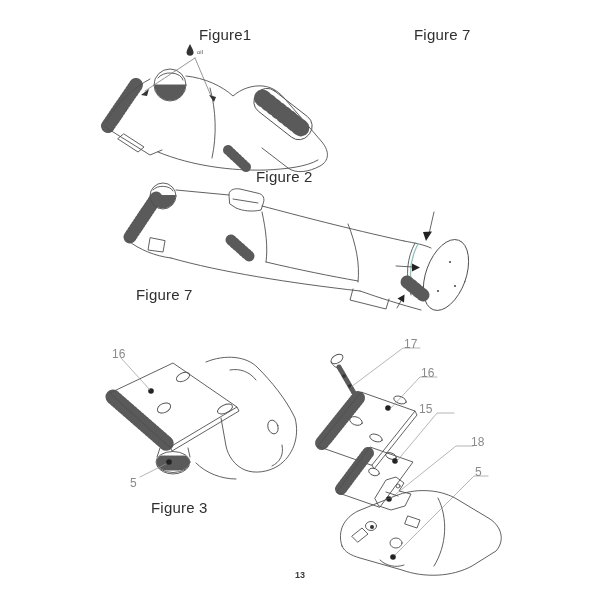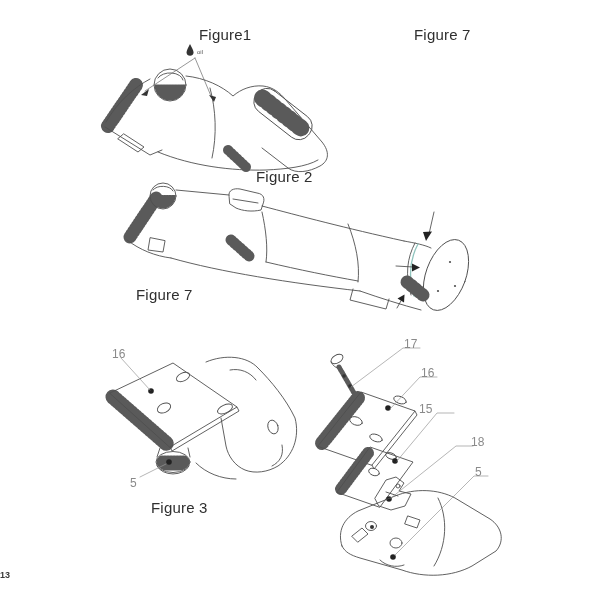--- a/index.html
+++ b/index.html
@@ -7,21 +7,21 @@
     position:relative;width:600px;height:600px;background:#ffffff;
     font-family:"Liberation Sans", sans-serif;overflow:hidden;
   }
   .fig-label{
     position:absolute;font-size:15px;color:#2f2f2f;letter-spacing:.2px;white-space:nowrap;
   }
   .part-label{
     position:absolute;font-size:12px;color:#8a8a8a;white-space:nowrap;
   }
   .page-number{
-    position:absolute;left:0;right:0;top:570px;text-align:left;
+    position:absolute;left:0;right:0;top:570px;text-align:center;
     font-size:9px;color:#3a3a3a;font-weight:bold;
   }
   svg{position:absolute;left:0;top:0;}
 </style>
 </head>
 <body>
 
 <div class="page">
 
   <svg width="600" height="600" viewBox="0 0 600 600">

